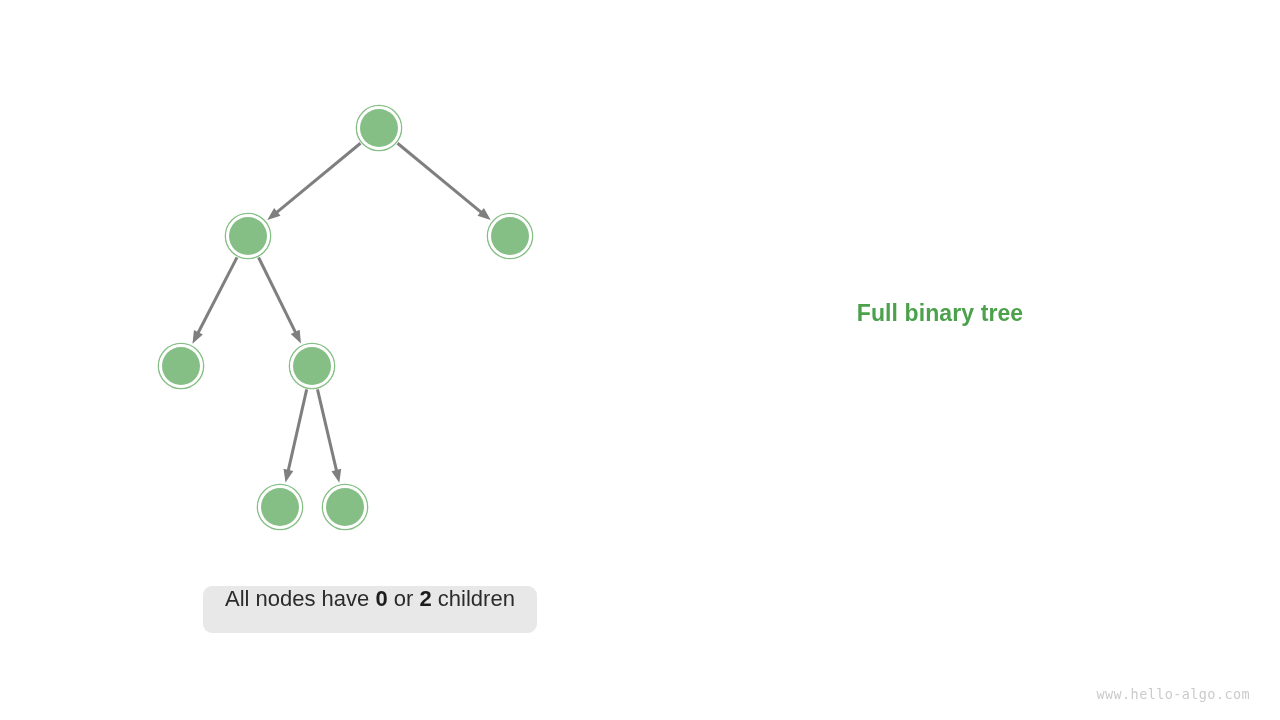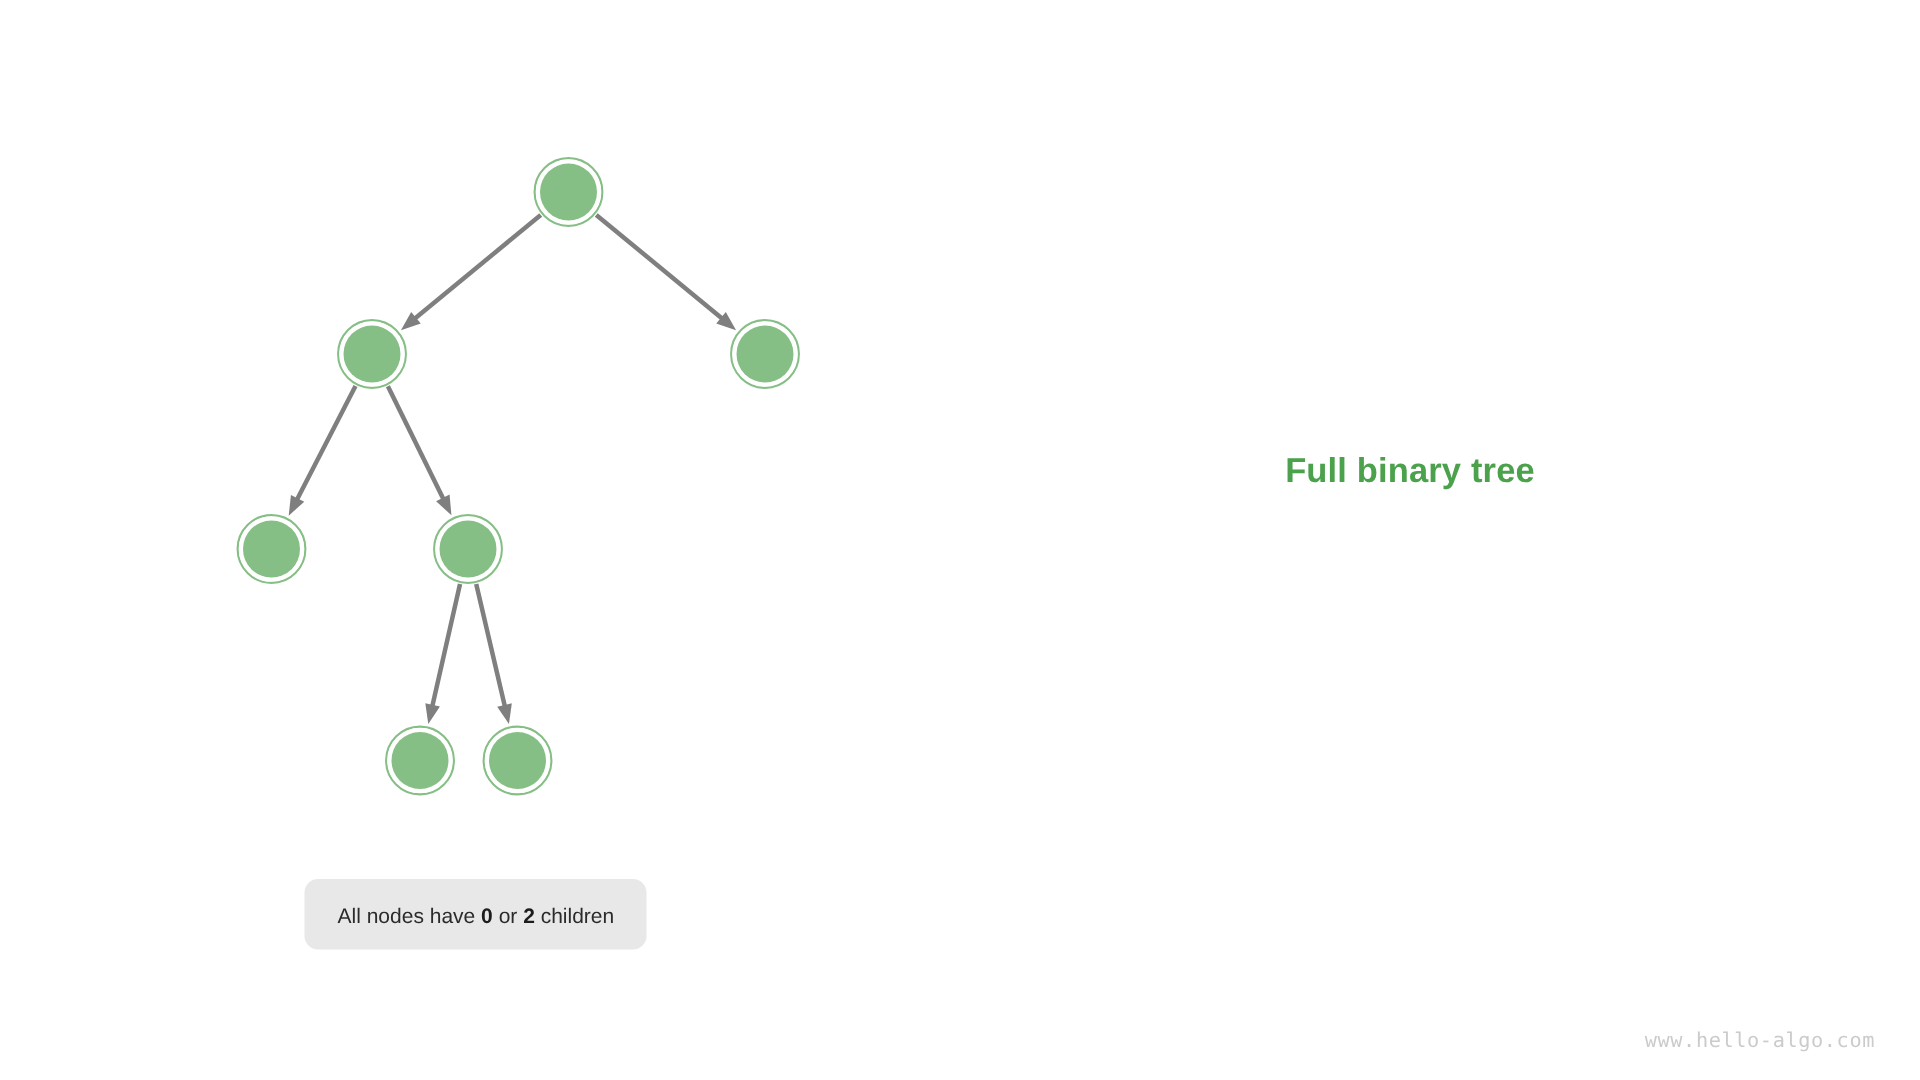--- a/index.html
+++ b/index.html
@@ -44,26 +44,25 @@
   }
 
   
   #caption-box {
     position: absolute;
     left: 203px;
     top: 586px;
     height: 47px;
     padding: 0 22px;
     display: flex;
-    align-items: center;
     justify-content: center;
     background: #e8e8e8;
     border-radius: 9px;
     font-family: "Liberation Sans", sans-serif;
-    font-size: 14px;
+    font-size: 22px;
     color: #2b2b2b;
     white-space: nowrap;
   }
   #caption-box .strong {
     font-weight: bold;
     color: #1d1d1d;
   }
   #caption-box span {
     white-space: pre;
   }

